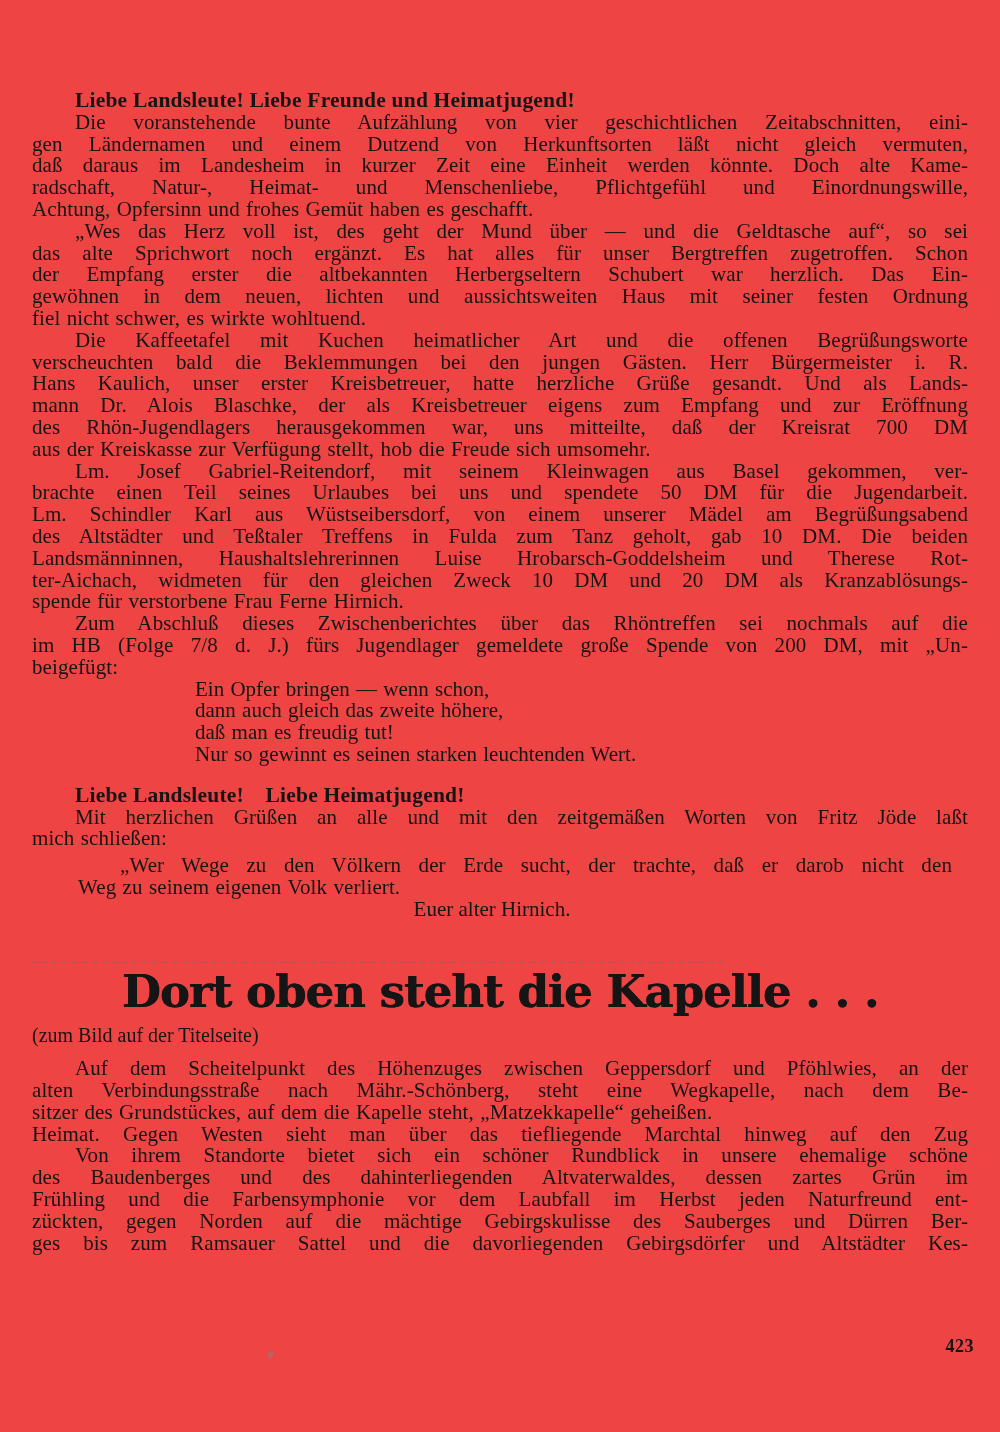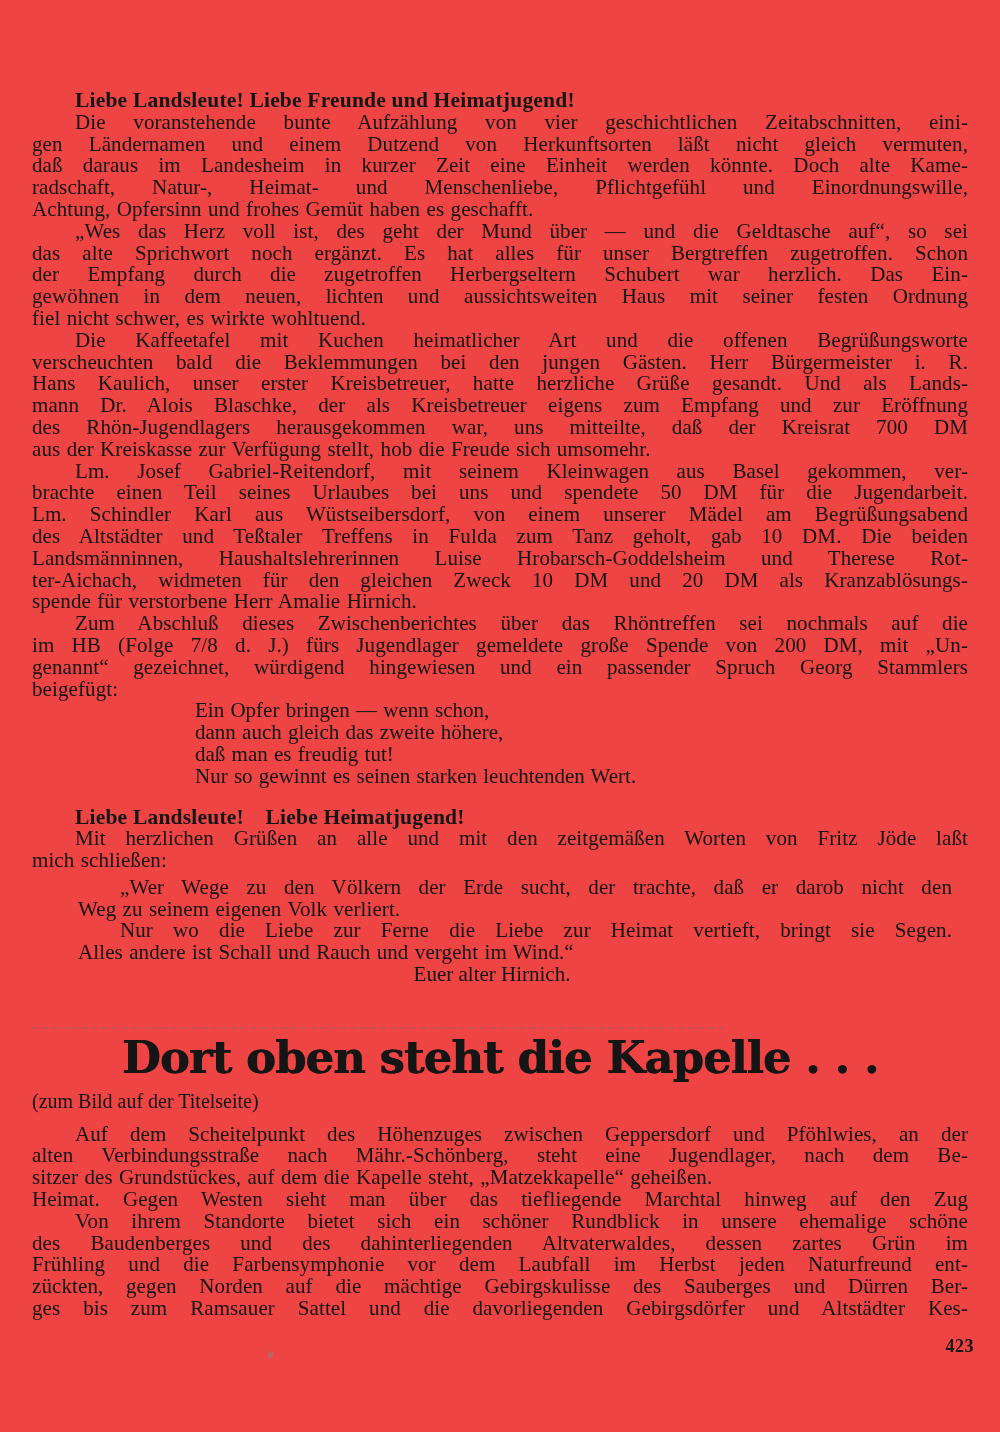--- a/index.html
+++ b/index.html
@@ -90,75 +90,70 @@
       <div class="para">
         <div class="line ind">Die voranstehende bunte Aufzählung von vier geschichtlichen Zeitabschnitten, eini-</div>
         <div class="line">gen Ländernamen und einem Dutzend von Herkunftsorten läßt nicht gleich vermuten,</div>
         <div class="line">daß daraus im Landesheim in kurzer Zeit eine Einheit werden könnte. Doch alte Kame-</div>
         <div class="line">radschaft, Natur-, Heimat- und Menschenliebe, Pflichtgefühl und Einordnungswille,</div>
         <div class="line endline">Achtung, Opfersinn und frohes Gemüt haben es geschafft.</div>
       </div>
       <div class="para">
         <div class="line ind">„Wes das Herz voll ist, des geht der Mund über — und die Geldtasche auf“, so sei</div>
         <div class="line">das alte Sprichwort noch ergänzt. Es hat alles für unser Bergtreffen zugetroffen. Schon</div>
-        <div class="line">der Empfang durch die zugetroffen Herbergseltern Schubert war herzlich. Das Ein-</div>
+        <div class="line">der Empfang erster die altbekannten Herbergseltern Schubert war herzlich. Das Ein-</div>
         <div class="line">gewöhnen in dem neuen, lichten und aussichtsweiten Haus mit seiner festen Ordnung</div>
         <div class="line endline">fiel nicht schwer, es wirkte wohltuend.</div>
       </div>
       <div class="para">
         <div class="line ind">Die Kaffeetafel mit Kuchen heimatlicher Art und die offenen Begrüßungsworte</div>
         <div class="line">verscheuchten bald die Beklemmungen bei den jungen Gästen. Herr Bürgermeister i. R.</div>
         <div class="line">Hans Kaulich, unser erster Kreisbetreuer, hatte herzliche Grüße gesandt. Und als Lands-</div>
         <div class="line">mann Dr. Alois Blaschke, der als Kreisbetreuer eigens zum Empfang und zur Eröffnung</div>
         <div class="line">des Rhön-Jugendlagers herausgekommen war, uns mitteilte, daß der Kreisrat 700 DM</div>
         <div class="line endline">aus der Kreiskasse zur Verfügung stellt, hob die Freude sich umsomehr.</div>
       </div>
       <div class="para">
         <div class="line ind">Lm. Josef Gabriel-Reitendorf, mit seinem Kleinwagen aus Basel gekommen, ver-</div>
         <div class="line">brachte einen Teil seines Urlaubes bei uns und spendete 50 DM für die Jugendarbeit.</div>
         <div class="line">Lm. Schindler Karl aus Wüstseibersdorf, von einem unserer Mädel am Begrüßungsabend</div>
         <div class="line">des Altstädter und Teßtaler Treffens in Fulda zum Tanz geholt, gab 10 DM. Die beiden</div>
         <div class="line">Landsmänninnen, Haushaltslehrerinnen Luise Hrobarsch-Goddelsheim und Therese Rot-</div>
         <div class="line">ter-Aichach, widmeten für den gleichen Zweck 10 DM und 20 DM als Kranzablösungs-</div>
-        <div class="line endline">spende für verstorbene Herr Amalie Hirnich.</div>
+        <div class="line endline">spende für verstorbene Frau Ferne Hirnich.</div>
       </div>
       <div class="para">
         <div class="line ind">Zum Abschluß dieses Zwischenberichtes über das Rhöntreffen sei nochmals auf die</div>
         <div class="line">im HB (Folge 7/8 d. J.) fürs Jugendlager gemeldete große Spende von 200 DM, mit „Un-</div>
-        <div class="line">genannt“ gezeichnet, würdigend hingewiesen und ein passender Spruch Georg Stammlers</div>
         <div class="line endline">beigefügt:</div>
       </div>
       <div class="verse">
         <div class="vline">Ein Opfer bringen — wenn schon,</div>
         <div class="vline">dann auch gleich das zweite höhere,</div>
         <div class="vline">daß man es freudig tut!</div>
         <div class="vline">Nur so gewinnt es seinen starken leuchtenden Wert.</div>
       </div>
       <div class="heading gap-top">Liebe Landsleute! Liebe Heimatjugend!</div>
       <div class="para">
         <div class="line ind">Mit herzlichen Grüßen an alle und mit den zeitgemäßen Worten von Fritz Jöde laßt</div>
         <div class="line endline">mich schließen:</div>
       </div>
       <div class="quote">
         <div class="qpara">
           <div class="line qind">„Wer Wege zu den Völkern der Erde sucht, der trachte, daß er darob nicht den</div>
           <div class="line endline">Weg zu seinem eigenen Volk verliert.</div>
         </div>
-        <div class="qpara">
-          <div class="line qind">Nur wo die Liebe zur Ferne die Liebe zur Heimat vertieft, bringt sie Segen.</div>
-          <div class="line endline">Alles andere ist Schall und Rauch und vergeht im Wind.“</div>
-        </div>
       </div>
       <div class="sig">Euer alter Hirnich.</div>
       <div class="scan-rule"></div>
       <div class="fraktur">Dort oben steht die Kapelle . . .</div>
       <div class="subtitle">(zum Bild auf der Titelseite)</div>
       <div class="para">
         <div class="line ind">Auf dem Scheitelpunkt des Höhenzuges zwischen Geppersdorf und Pföhlwies, an der</div>
-        <div class="line">alten Verbindungsstraße nach Mähr.-Schönberg, steht eine Jugendlager, nach dem Be-</div>
+        <div class="line">alten Verbindungsstraße nach Mähr.-Schönberg, steht eine Wegkapelle, nach dem Be-</div>
         <div class="line endline">sitzer des Grundstückes, auf dem die Kapelle steht, „Matzekkapelle“ geheißen.</div>
       </div>
       <div class="para">
         <div class="line">Heimat. Gegen Westen sieht man über das tiefliegende Marchtal hinweg auf den Zug</div>
         <div class="line ind">Von ihrem Standorte bietet sich ein schöner Rundblick in unsere ehemalige schöne</div>
         <div class="line">des Baudenberges und des dahinterliegenden Altvaterwaldes, dessen zartes Grün im</div>
         <div class="line">Frühling und die Farbensymphonie vor dem Laubfall im Herbst jeden Naturfreund ent-</div>
         <div class="line">zückten, gegen Norden auf die mächtige Gebirgskulisse des Sauberges und Dürren Ber-</div>
         <div class="line">ges bis zum Ramsauer Sattel und die davorliegenden Gebirgsdörfer und Altstädter Kes-</div>
       </div>

